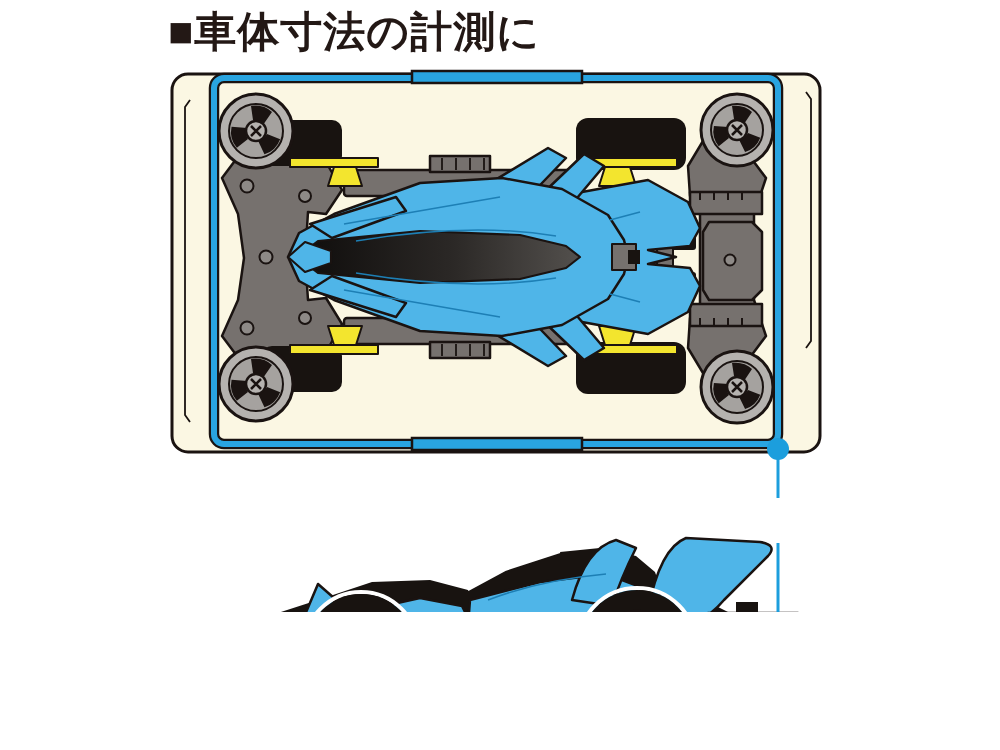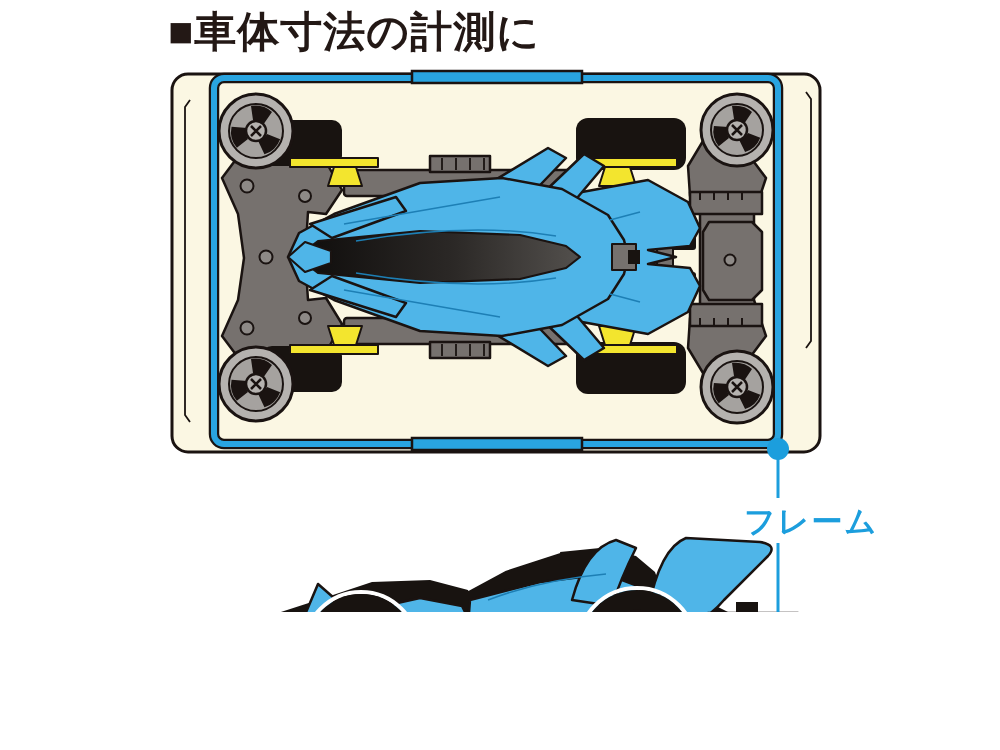--- a/index.html
+++ b/index.html
@@ -252,14 +252,13 @@
 
     <g>
       <line x1="778" y1="452" x2="778" y2="498" stroke="#1C9EDD" stroke-width="3"></line>
       <line x1="778" y1="543" x2="778" y2="688" stroke="#1C9EDD" stroke-width="3"></line>
       <circle cx="778" cy="449" r="11" fill="#1C9EDD"></circle>
       <circle cx="778" cy="691" r="11" fill="#1C9EDD"></circle>
     </g>
   </svg>
 
   <div class="heading h1">■車体寸法の計測に</div>
-  <div class="callout-label">フレーム</div>
 </div>
 
 </body></html>

